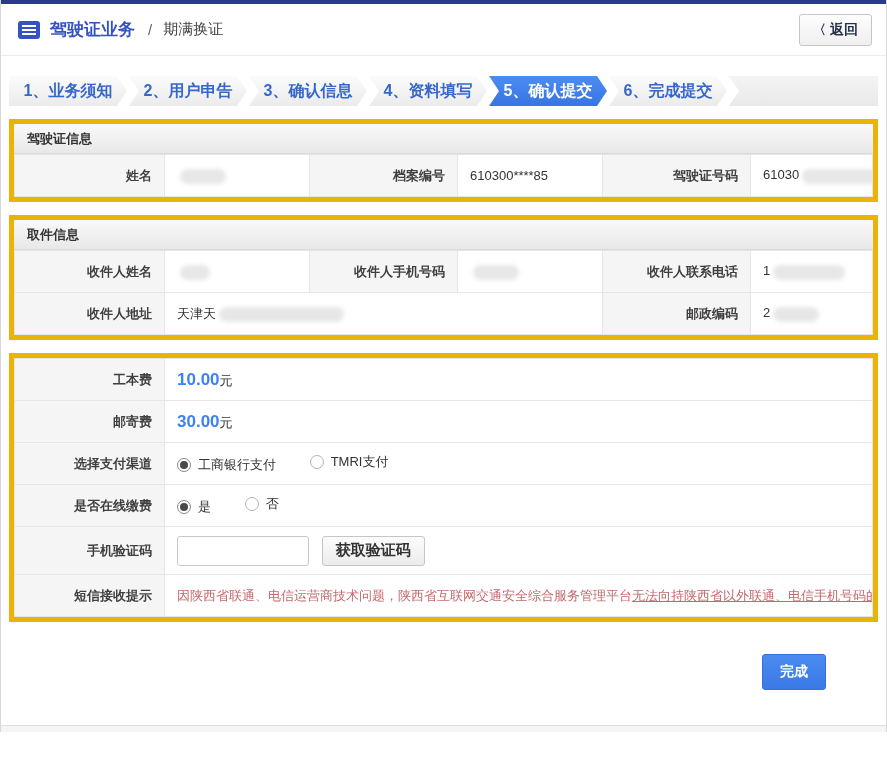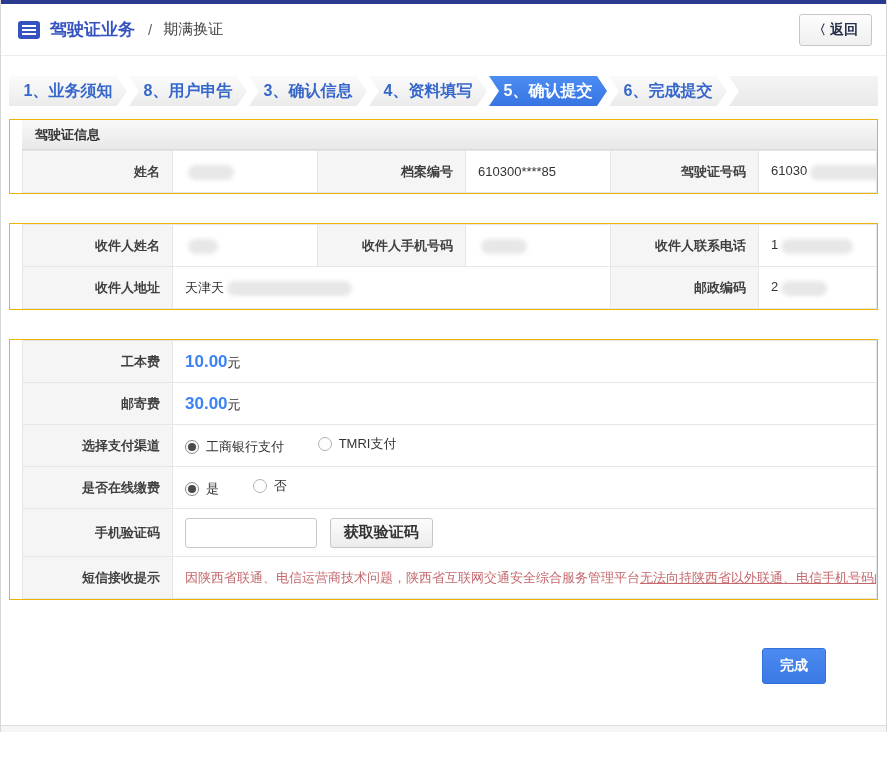--- a/index.html
+++ b/index.html
@@ -23,21 +23,21 @@
   .steps { display:flex; height:30px; margin:20px 8px 0 8px; flex:0 0 auto; }
   .step { width:118px; flex:0 0 auto; display:flex; align-items:center; justify-content:center;
           font-size:16px; font-weight:bold; color:#3767cb;
           background:linear-gradient(#fbfbfb,#ebebeb); margin-right:2px;
           clip-path:polygon(0 0, calc(100% - 10px) 0, 100% 50%, calc(100% - 10px) 100%, 0 100%, 10px 50%); }
   .step.first { clip-path:polygon(0 0, calc(100% - 10px) 0, 100% 50%, calc(100% - 10px) 100%, 0 100%); }
   .step.active { background:linear-gradient(#4c8df2,#3774e2); color:#fff; }
   .step.filler { flex:1 1 auto; margin-right:0; background:linear-gradient(#f4f4f4,#e9e9e9);
           clip-path:polygon(0 0, 100% 0, 100% 100%, 0 100%, 10px 50%); }
 
-  .section { margin:13px 8px 16px 8px; border:1px solid #eab308; flex:0 0 auto;padding-left:12px; }
+  .section { margin:13px 8px 0 8px; border:5px solid #eab308; flex:0 0 auto; }
   .section-header { height:30px; line-height:29px; padding:0 13px; font-size:13px; font-weight:bold; color:#333;
           background:linear-gradient(#f9f9f9,#e8e8e8); border-bottom:1px solid #d9d9d9; }
   table.info { width:100%; border-collapse:collapse; table-layout:fixed; font-size:13px; color:#333; }
   table.info td { border:1px solid #e6e6e6; height:42px; padding:0 12px; overflow:hidden; white-space:nowrap; }
   td.lbl { background:#f5f5f5; text-align:right; font-weight:bold; color:#3f3f3f; }
   td.val { background:#fff; text-align:left; padding-left:14px; }
   .redact { display:inline-block; height:15px; background:#e7e7e7; border-radius:8px;
             filter:blur(2px); vertical-align:middle; margin-left:3px; }
   .r-sm{width:30px;} .r-md{width:46px;} .r-lg{width:72px;} .r-xl{width:100px;} .r-xxl{width:125px;}
 
@@ -84,21 +84,21 @@
       <span class="title-sub">期满换证</span>
     </div>
     <button class="back-btn">
       <span class="back-chevron">〈</span>
       <span>返回</span>
     </button>
   </div>
 
   <div class="steps">
     <div class="step first">1、业务须知</div>
-    <div class="step">8、用户申告</div>
+    <div class="step">2、用户申告</div>
     <div class="step">3、确认信息</div>
     <div class="step">4、资料填写</div>
     <div class="step active">5、确认提交</div>
     <div class="step">6、完成提交</div>
     <div class="step filler"></div>
   </div>
 
   <div class="section">
     <div class="section-header">驾驶证信息</div>
     <table class="info">
@@ -119,20 +119,21 @@
         <td class="lbl">驾驶证号码</td>
         <td class="val">
           <span>61030</span><span class="redact r-xl"></span>
         </td>
       </tr>
     </tbody>
       </table>
   </div>
 
   <div class="section">
+    <div class="section-header">取件信息</div>
     <table class="info">
       <colgroup>
           <col style="width:150px">
           <col style="width:145px">
           <col style="width:148px">
           <col style="width:145px">
           <col style="width:148px">
           <col>
         </colgroup>
       <tbody>

